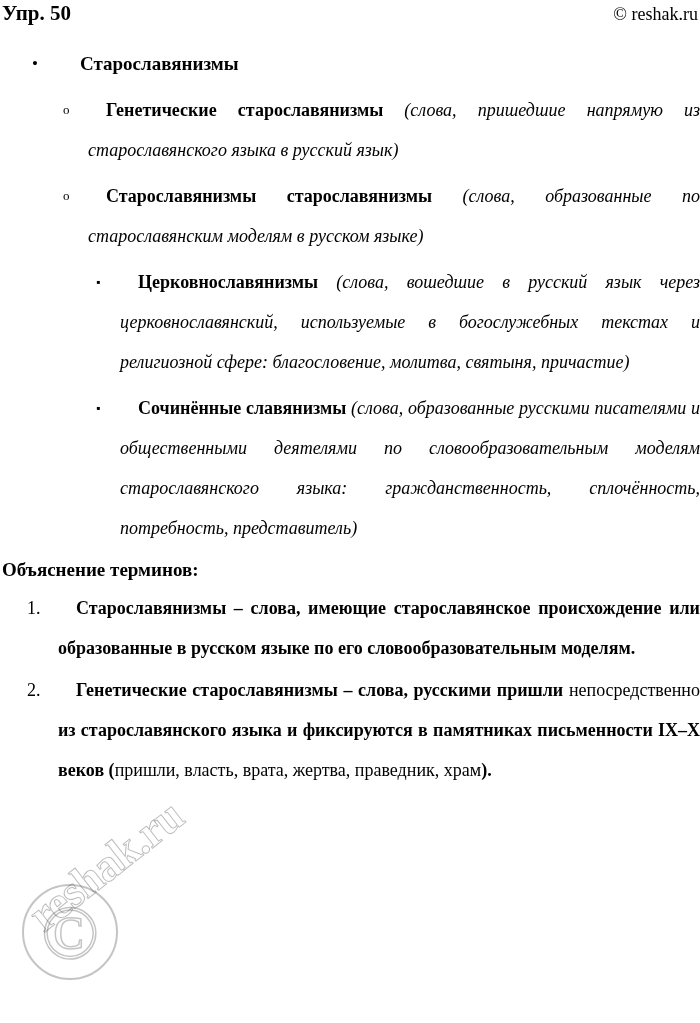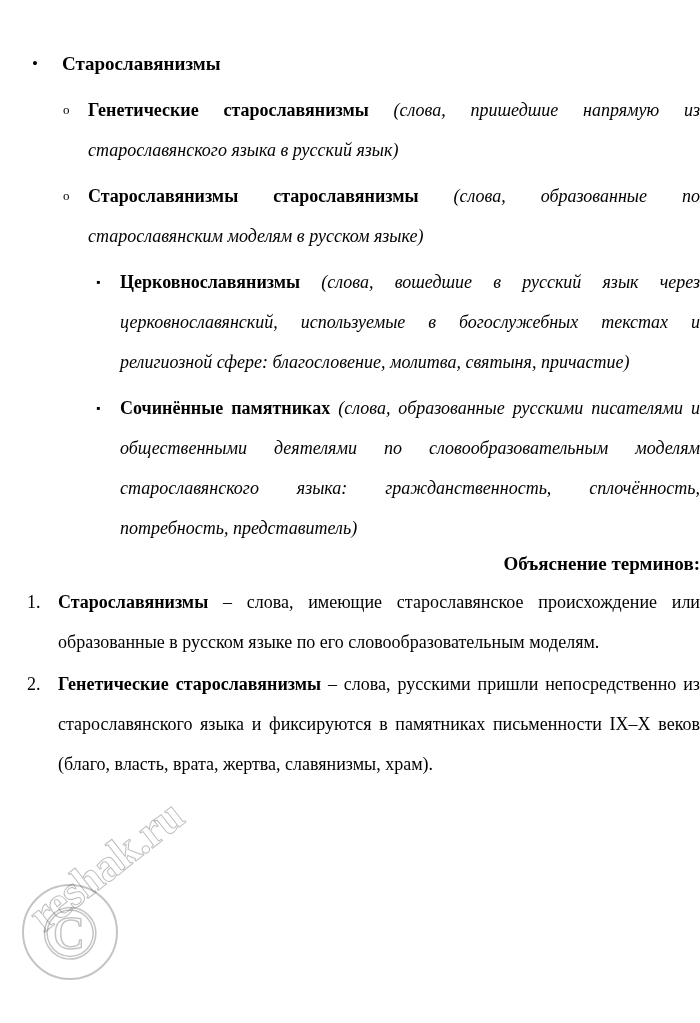--- a/index.html
+++ b/index.html
@@ -109,22 +109,22 @@
     z-index: 2;
   }
 
   .section-heading {
     font-size: 19px;
     font-weight: 700;
     line-height: 28px;
     margin: 0 0 6px 2px;
   }
   .section-heading.second {
+    margin-top: 6px;
     margin-bottom: 2px;
-    text-align: right;
   }
 
   
   .block {
     position: relative;
     text-align: justify;
     text-justify: inter-word;
     font-size: 18px;
     line-height: 40px;
     margin: 0;
@@ -133,28 +133,29 @@
   .block > .marker {
     position: absolute;
     top: 0;
     line-height: 40px;
     font-size: 18px;
     text-align: left;
   }
   .block .term {
     font-weight: 700;
     font-style: normal;
+    margin-left: 18px;
   }
   .block .gloss {
     font-style: italic;
     font-weight: 400;
   }
   .block .plain {
     font-style: normal;
-    font-weight: 400;
+    font-weight: 700;
   }
   .block .strong-plain {
     font-style: normal;
     font-weight: 400;
   }
 
   
   .lvl1 {
     margin-left: 62px;
     margin-right: 0px;
@@ -200,20 +201,24 @@
   }
 
   .spacer-6 { height: 6px; }
   .spacer-2 { height: 2px; }
 </style>
 </head>
 <body>
 
 <div class="page">
 
+  <div class="header">
+    <div class="doc-number">Упр. 50</div>
+    <div class="copyright">© reshak.ru</div>
+  </div>
 
   <div class="content">
 
 
     <div class="spacer-6"></div>
 
     <div class="block lvl1">
       <span class="marker">•</span>
       <span class="term">Старославянизмы</span>
     </div>
@@ -236,39 +241,39 @@
 
     <div class="block lvl3">
       <span class="marker">▪</span>
       <span class="term">Церковнославянизмы </span><span class="gloss">(слова, вошедшие в русский язык через церковнославянский, используемые в богослужебных текстах и религиозной сфере: благословение, молитва, святыня, причастие)</span>
     </div>
 
     <div class="spacer-6"></div>
 
     <div class="block lvl3">
       <span class="marker">▪</span>
-      <span class="term">Сочинённые памятниках </span><span class="gloss">(слова, образованные русскими писателями и общественными деятелями по словообразовательным моделям старославянского языка: гражданственность, сплочённость, потребность, представитель)</span>
+      <span class="term">Сочинённые славянизмы </span><span class="gloss">(слова, образованные русскими писателями и общественными деятелями по словообразовательным моделям старославянского языка: гражданственность, сплочённость, потребность, представитель)</span>
     </div>
 
     <div class="spacer-2"></div>
 
     <div class="section-heading second">Объяснение терминов:</div>
 
     <div class="spacer-2"></div>
 
     <div class="block num">
       <span class="marker">1.</span>
       <span class="term">Старославянизмы</span><span class="plain"> – слова, имеющие старославянское происхождение или образованные в русском языке по его словообразовательным моделям.</span>
     </div>
 
     <div class="spacer-2"></div>
 
     <div class="block num">
       <span class="marker">2.</span>
-      <span class="term">Генетические старославянизмы</span><span class="plain"> – слова, русскими пришли </span><span class="strong-plain">непосредственно</span><span class="plain"> из старославянского языка и фиксируются в памятниках письменности IX–X веков (</span><span class="strong-plain">благо, власть, врата, жертва, славянизмы, храм</span><span class="plain">).</span>
+      <span class="term">Генетические старославянизмы</span><span class="plain"> – слова, русскими пришли </span><span class="strong-plain">непосредственно</span><span class="plain"> из старославянского языка и фиксируются в памятниках письменности IX–X веков (</span><span class="strong-plain">пришли, власть, врата, жертва, праведник, храм</span><span class="plain">).</span>
     </div>
 
   </div>
 
   <div class="watermark-layer">
     <div class="wm-circle"></div>
     <div class="wm-c">©</div>
     <div class="wm-text">reshak.ru</div>
   </div>
 

